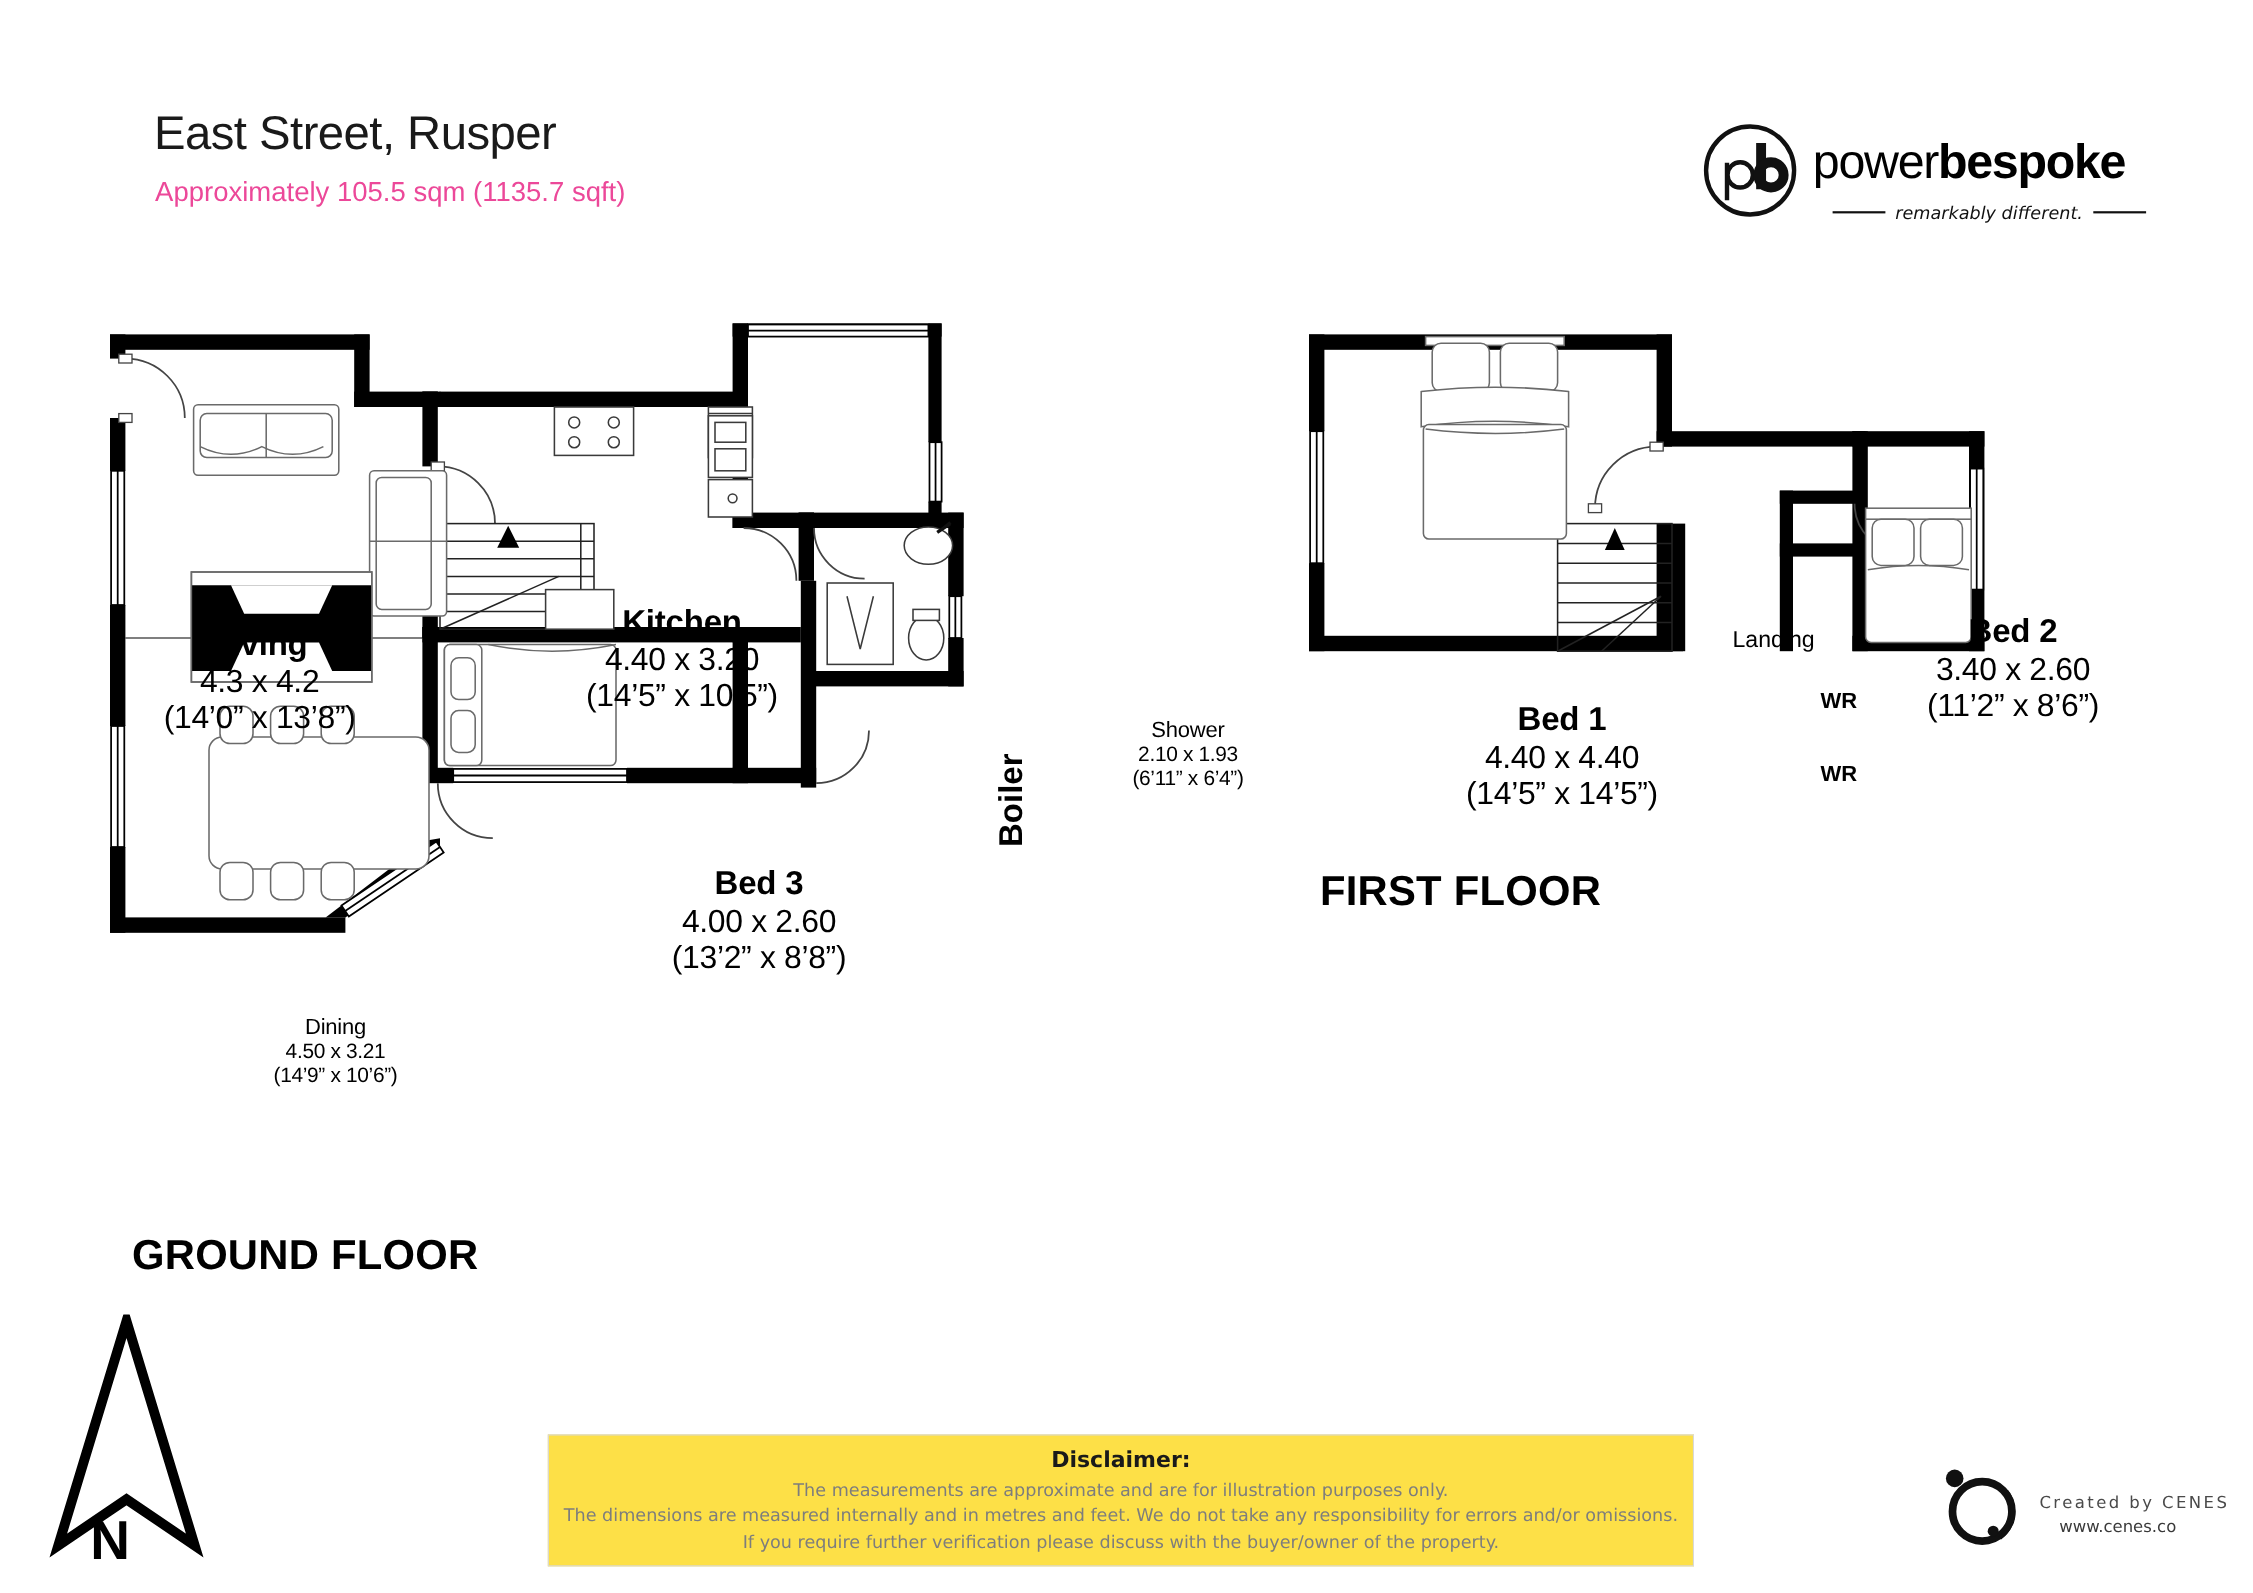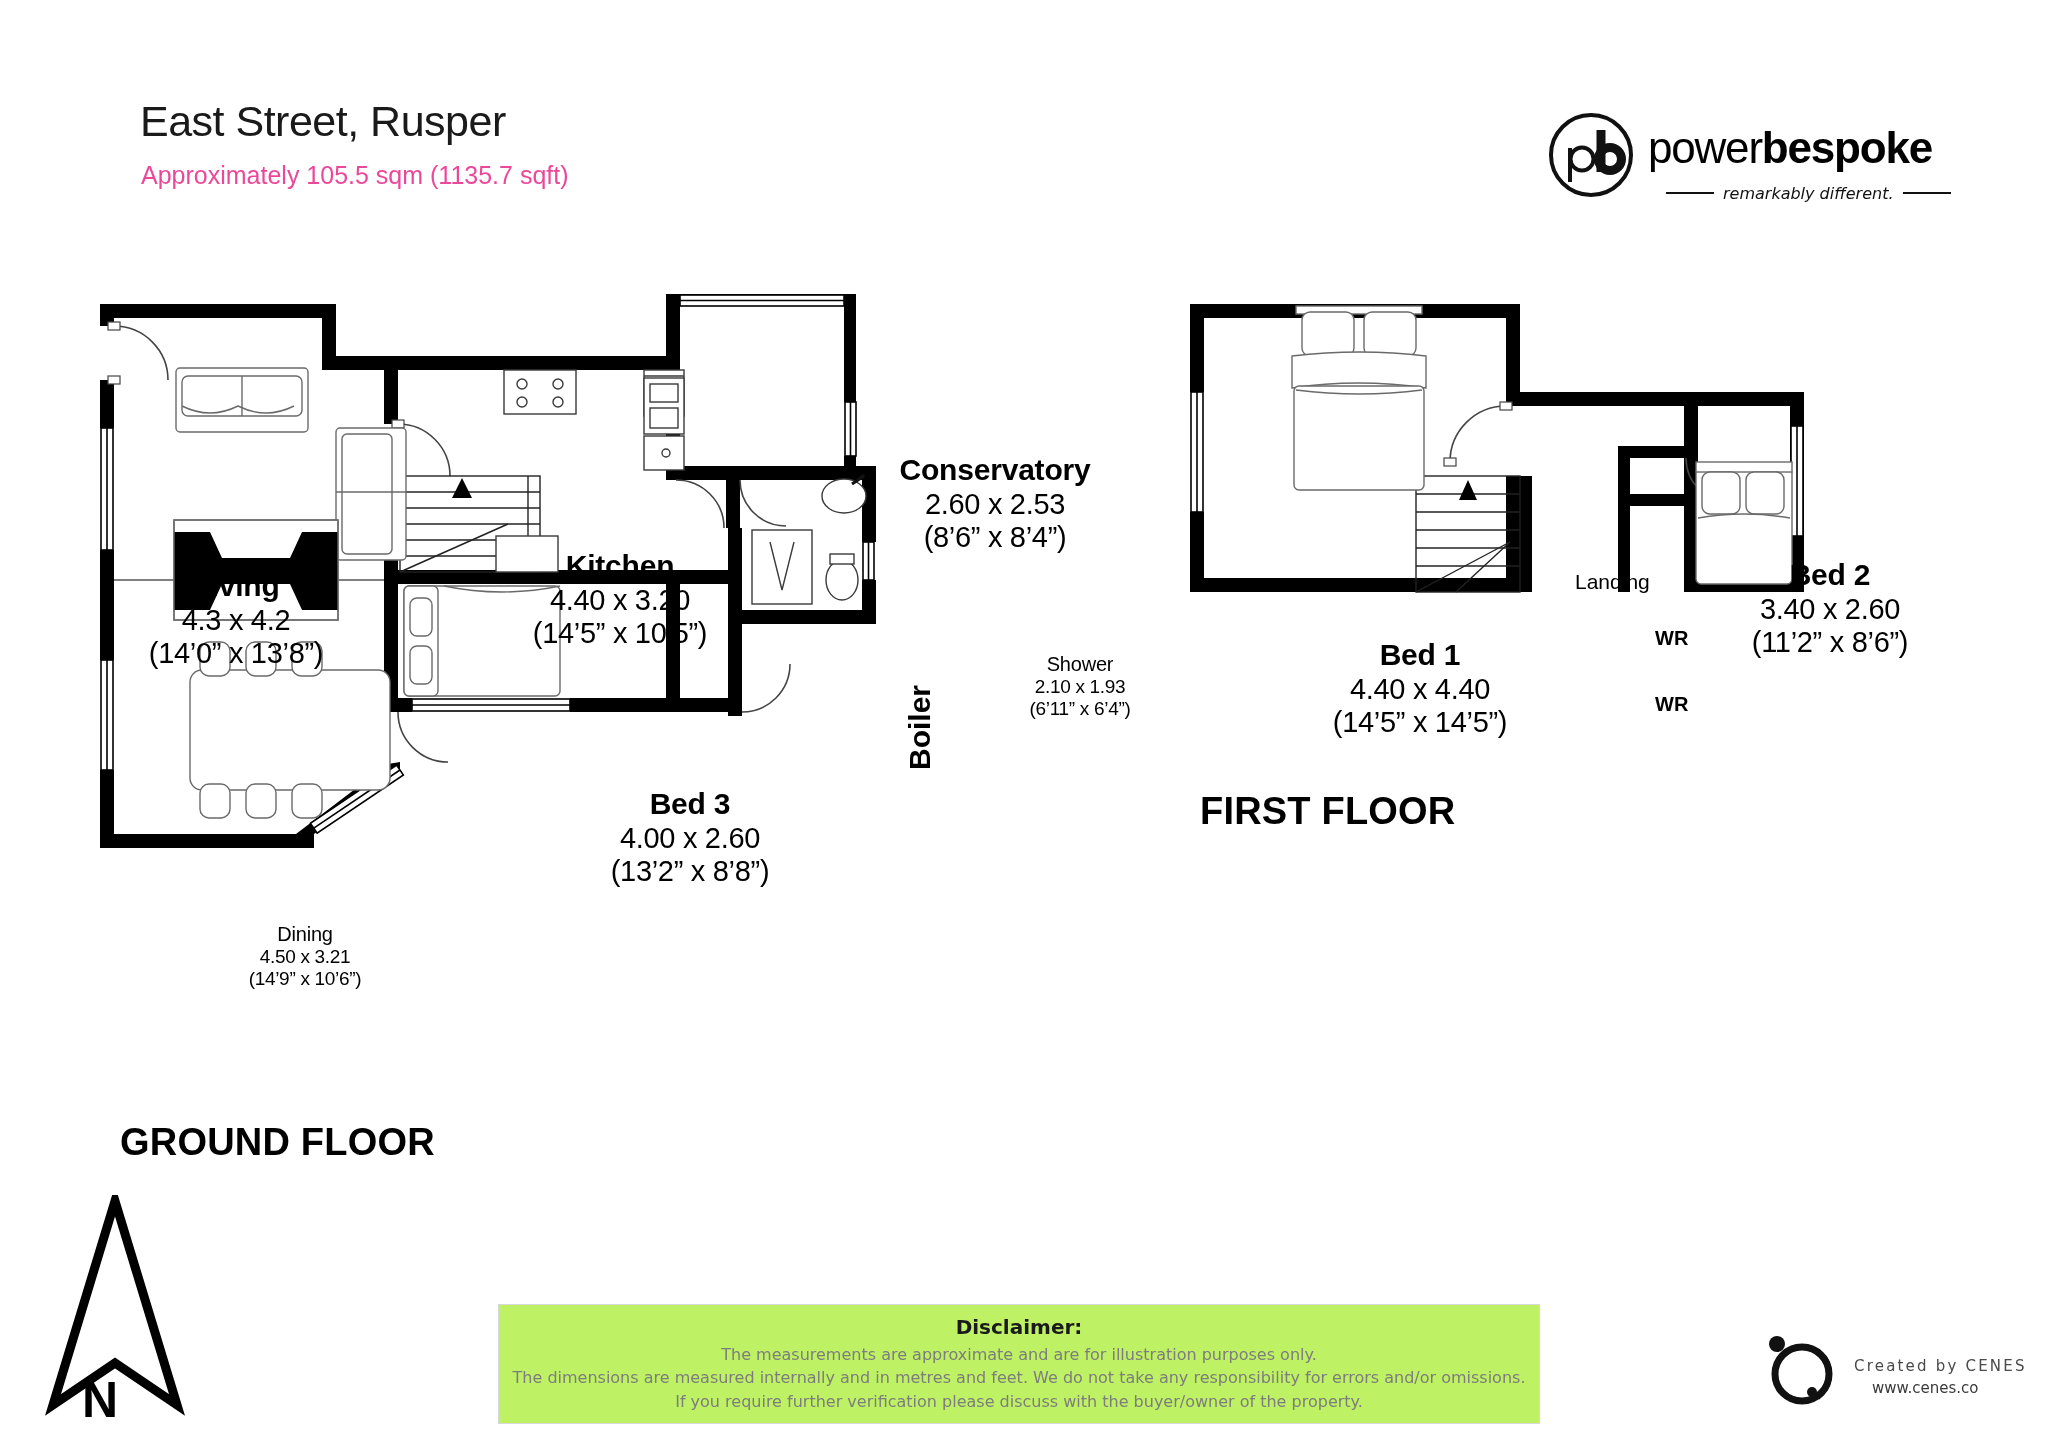--- a/index.html
+++ b/index.html
@@ -78,21 +78,21 @@
   
   #north{ position:absolute; left:35px; top:1195px; width:160px; height:230px; }
   #north-letter{
     position:absolute; left:82px; top:1371px;
     font-size:50px; font-weight:700;
   }
 
   
   #disclaimer{
     position:absolute; left:498px; top:1304px; width:1042px; height:120px;
-    border:1px solid #d8d8d8; background:#bef264;
+    border:1px solid #d8d8d8; background:#fde047;
     display:flex; flex-direction:column; align-items:center; justify-content:center;
     font-family:"DejaVu Sans", sans-serif;
   }
   #disclaimer .dc-title{ font-size:20px; font-weight:700; color:#1a1a1a; margin-bottom:4px; }
   #disclaimer .dc-line{ font-size:16px; color:#7d7d7d; line-height:1.45; white-space:nowrap; }
 
   
   #cenes{ position:absolute; left:1762px; top:1325px; width:250px; height:95px; }
   #cenes-mark{ position:absolute; left:0; top:5px; width:80px; height:80px; }
   #cenes-name{
@@ -422,25 +422,20 @@
     <div class="rl-dim">4.3 x 4.2</div>
     <div class="rl-dim">(14’0” x 13’8”)</div>
   </div>
 
   <div class="room-label" id="lbl-kitchen">
     <div class="rl-name">Kitchen</div>
     <div class="rl-dim">4.40 x 3.20</div>
     <div class="rl-dim">(14’5” x 10’5”)</div>
   </div>
 
-  <div class="room-label" id="lbl-conservatory">
-    <div class="rl-name">Conservatory</div>
-    <div class="rl-dim">2.60 x 2.53</div>
-    <div class="rl-dim">(8’6” x 8’4”)</div>
-  </div>
 
   <div class="room-label small" id="lbl-shower">
     <div class="rl-name">Shower</div>
     <div class="rl-dim">2.10 x 1.93</div>
     <div class="rl-dim">(6’11” x 6’4”)</div>
   </div>
 
   <div class="room-label" id="lbl-bed3">
     <div class="rl-name">Bed 3</div>
     <div class="rl-dim">4.00 x 2.60</div>

